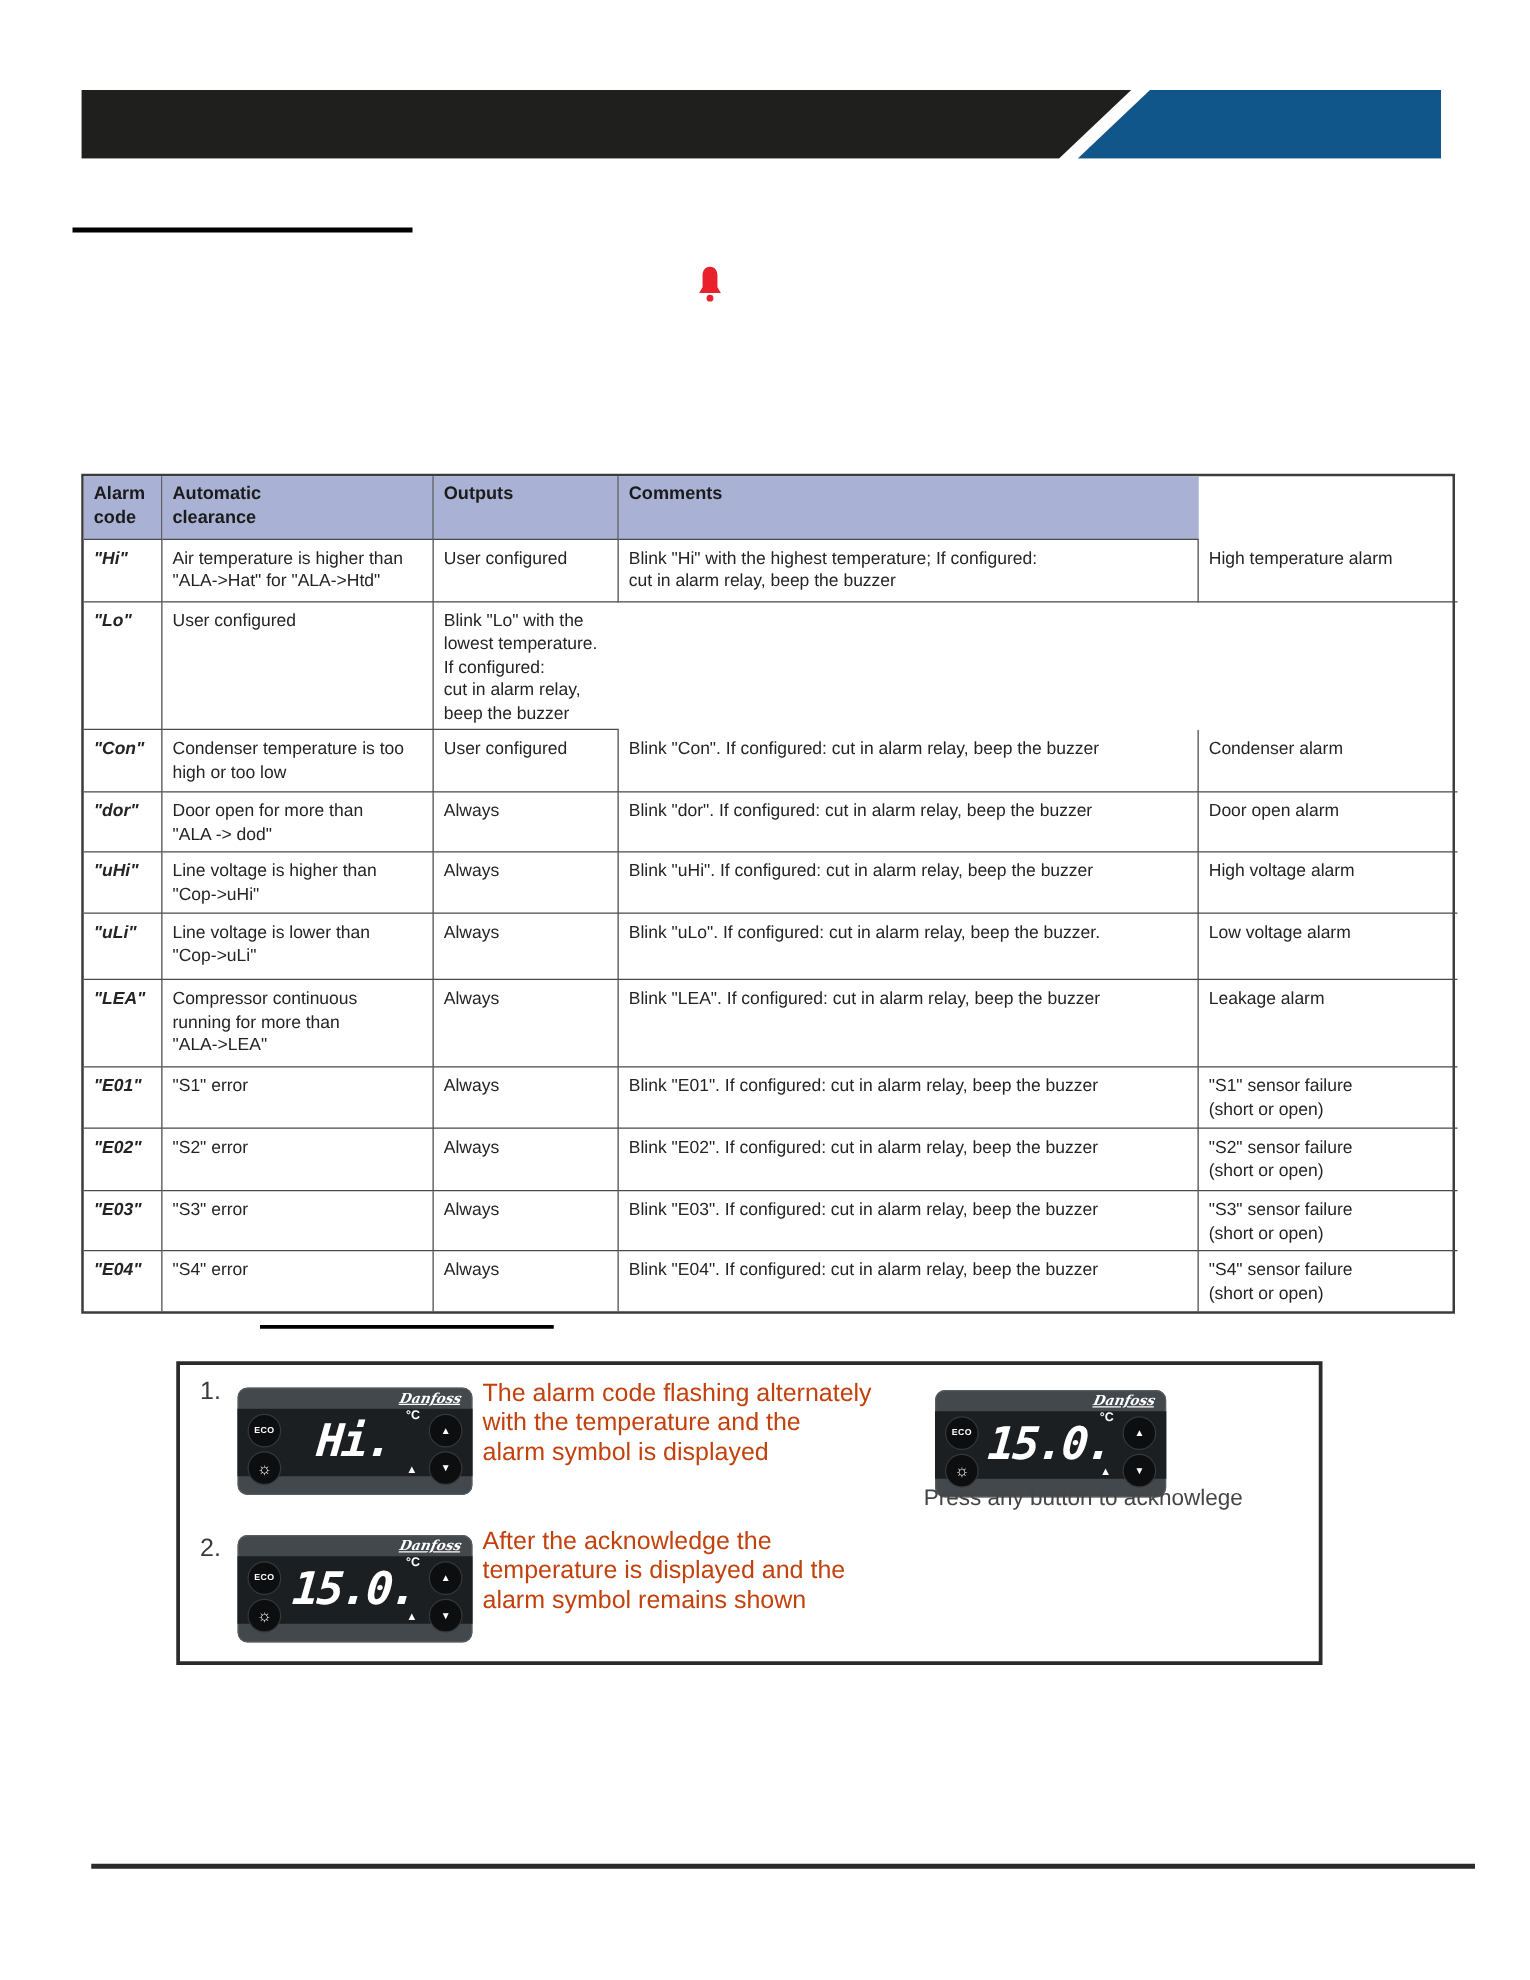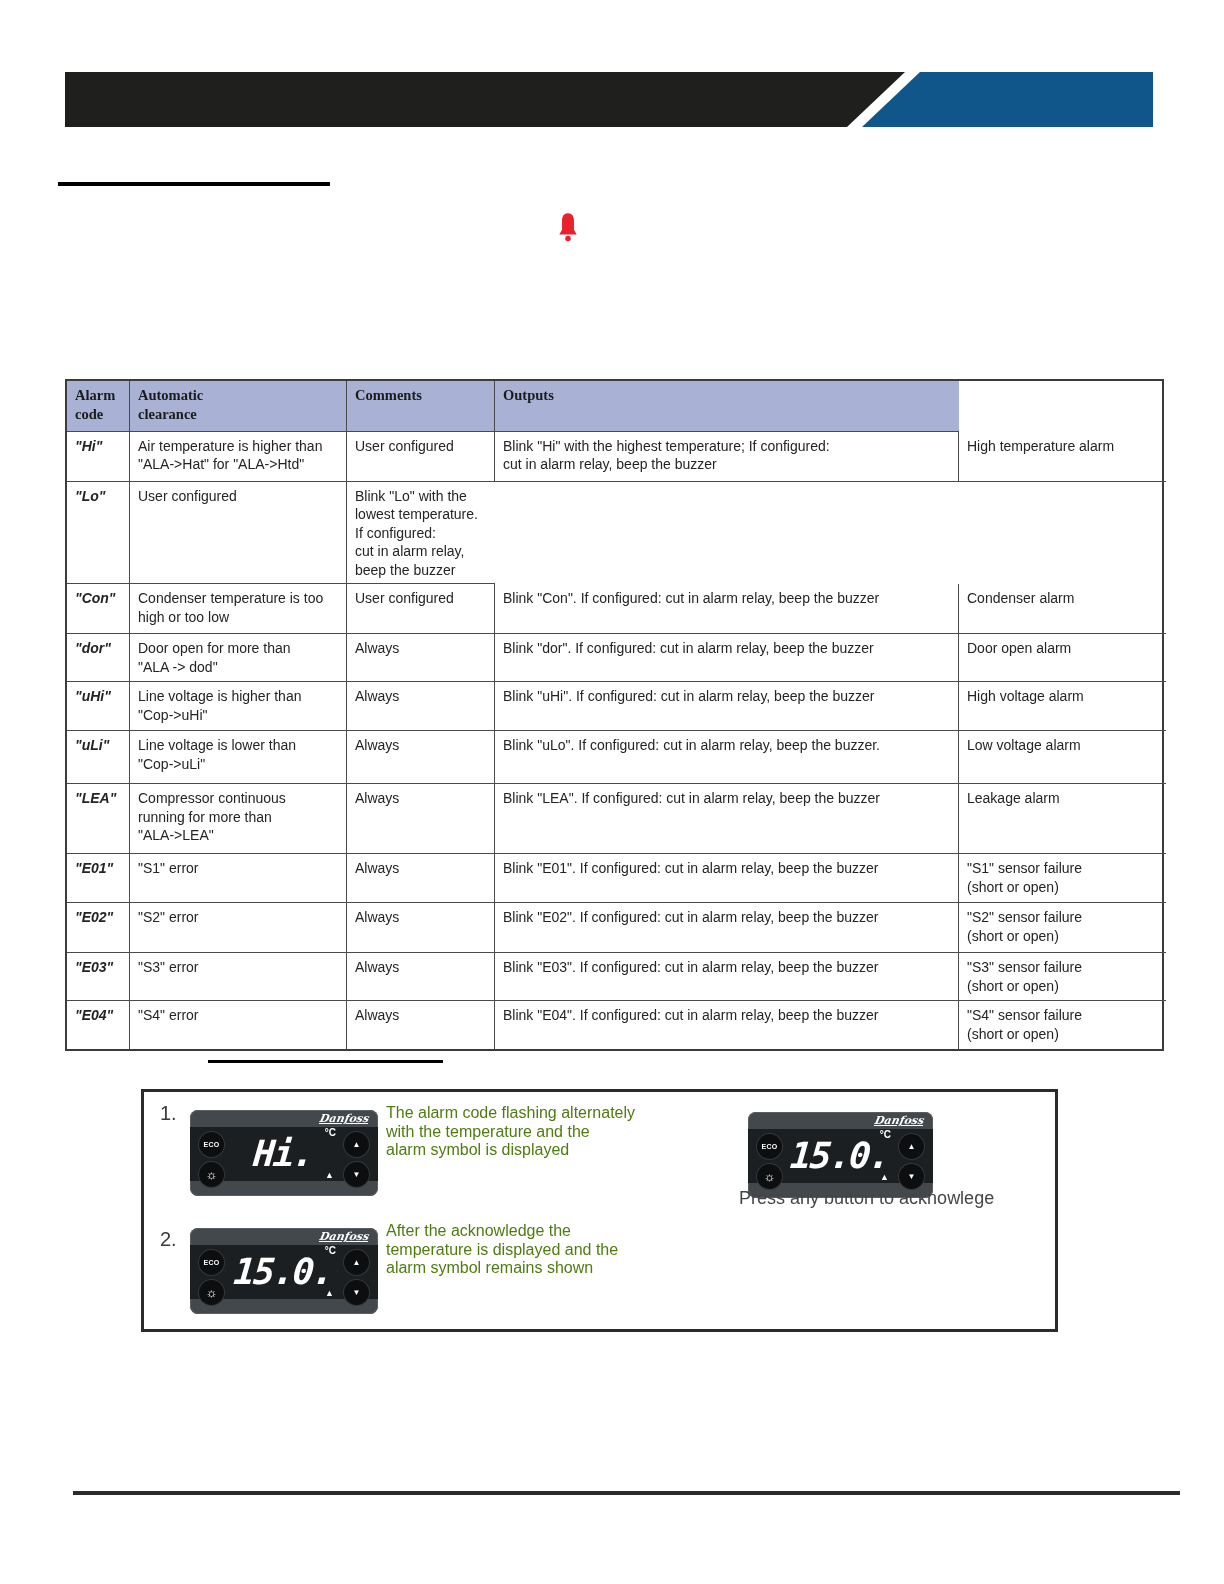--- a/index.html
+++ b/index.html
@@ -48,21 +48,21 @@
   .thead .tcell { background:#a9b2d4; font-weight:bold; color:#1b1b1b; font-size:14.5px; }
   .code-cell { font-weight:bold; font-style:italic; }
 
   
   .fig-box {
     position:absolute; left:141px; top:1089px; width:917px; height:243px;
     border:3px solid #2b2b2b; box-sizing:border-box; background:#fff;
   }
   .step-num { position:absolute; font-size:20px; color:#3a3a3a; }
   .step-text {
-    position:absolute; font-size:16px; line-height:1.17; color:#4d7c0f;
+    position:absolute; font-size:20px; line-height:1.17; color:#c2410c;
     white-space:pre-line; width:360px;
   }
   .ack-caption { position:absolute; left:739px; top:1188px; font-size:18px; color:#454545; }
 
   
   .display {
     position:absolute; width:188px; height:86px; background:#43484d;
     border-radius:8px; box-shadow:inset 0 0 0 1px #585d61;
   }
   .disp-band { position:absolute; left:0; right:0; top:17px; bottom:15px; background:#1c1f22; }
@@ -98,27 +98,27 @@
   <div class="bar-blue"></div>
 
   <div class="title-underline"></div>
 
   <svg class="bell" viewBox="0 0 24 34">
     <path d="M12 1 C7.5 1 5.5 4.5 5.5 9 L5.5 19 L2.5 24 L21.5 24 L18.5 19 L18.5 9 C18.5 4.5 16.5 1 12 1 Z" fill="#e8212d"></path>
     <circle cx="12" cy="28.5" r="3" fill="#e8212d"></circle>
   </svg>
 
   <div class="alarm-table">
-    <div class="trow thead" style="min-height:51px;font-family:Liberation Serif, serif;">
+    <div class="trow thead" style="min-height:51px;">
       <div class="tcell">Alarm
 code</div>
       <div class="tcell">Automatic
 clearance</div>
+      <div class="tcell">Outputs</div>
       <div class="tcell">Comments</div>
-      <div class="tcell">Outputs</div>
     </div>
 
     <div class="trow" style="min-height:50px;">
       <div class="tcell code-cell">"Hi"</div>
       <div class="tcell">Air temperature is higher than
 "ALA-&gt;Hat" for "ALA-&gt;Htd"</div>
       <div class="tcell">User configured</div>
       <div class="tcell">Blink "Hi" with the highest temperature; If configured:
 cut in alarm relay, beep the buzzer</div>
       <div class="tcell">High temperature alarm</div>

